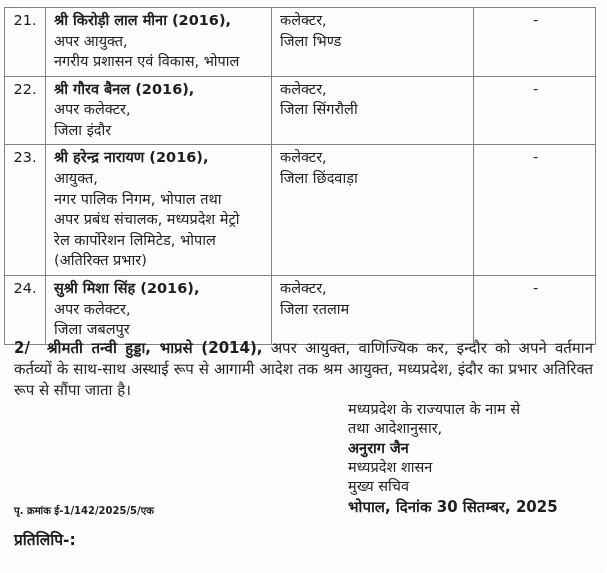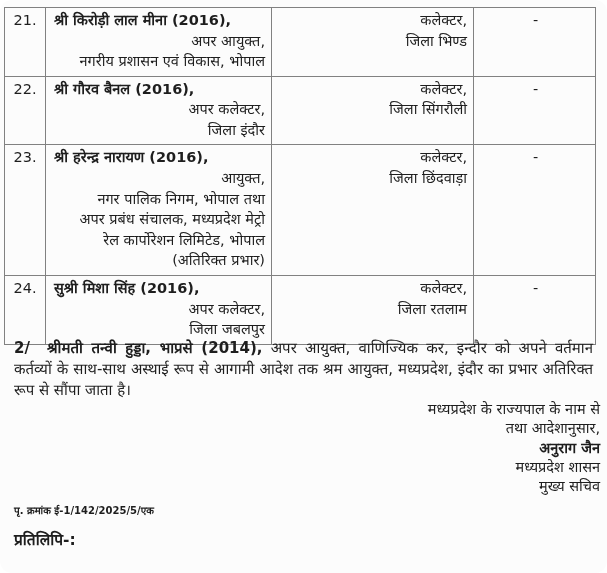--- a/index.html
+++ b/index.html
@@ -8,21 +8,21 @@
     width: 607px;
     height: 573px;
     background: #fcfcfc;
     font-family: "DejaVu Sans", sans-serif;
     color: #1e1e1e;
     font-size: 14.5px;
     overflow: hidden;
     border-radius: 12px;
   }
   .bold { font-weight: bold; }
-  .multiline { white-space: pre-line; text-align: right; }
+  .multiline { white-space: pre-line; }
 
   
   .transfer-table {
     position: absolute;
     top: 7px;
     left: 4px;
     width: 591px;
     border-collapse: collapse;
     table-layout: fixed;
   }
@@ -50,21 +50,21 @@
     font-size: 15px;
   }
   .p-prefix { display: inline-block; width: 33px; }
 
   
   .sig {
     position: absolute;
     top: 400px;
     right: 7px;
     width: 252px;
-    text-align: right;
+    text-align: left;
     line-height: 1.33;
     font-size: 14.5px;
   }
   .sig-name { }
   .sig-date { white-space: nowrap; margin-top: 2px; font-size: 15px; }
 
   
   .refno {
     position: absolute;
     top: 503px;
@@ -145,18 +145,19 @@
   <div class="para2">
     <span class="p-prefix bold">2/</span><span class="bold">श्रीमती तन्वी हुड्डा, भाप्रसे (2014),</span><span> अपर आयुक्त, वाणिज्यिक कर, इन्दौर को अपने वर्तमान कर्तव्यों के साथ-साथ अस्थाई रूप से आगामी आदेश तक श्रम आयुक्त, मध्यप्रदेश, इंदौर का प्रभार अतिरिक्त रूप से सौंपा जाता है।</span>
   </div>
 
   <div class="sig">
     <div>मध्यप्रदेश के राज्यपाल के नाम से</div>
     <div>तथा आदेशानुसार,</div>
     <div class="bold sig-name">अनुराग जैन</div>
     <div>मध्यप्रदेश शासन</div>
     <div>मुख्य सचिव</div>
+    <div class="bold sig-date">भोपाल, दिनांक 30  सितम्बर, 2025</div>
   </div>
 
   <div class="refno bold">पृ. क्रमांक ई-1/142/2025/5/एक</div>
   <div class="copy bold">प्रतिलिपि-:</div>
 
 </div>
 
 </body></html>

